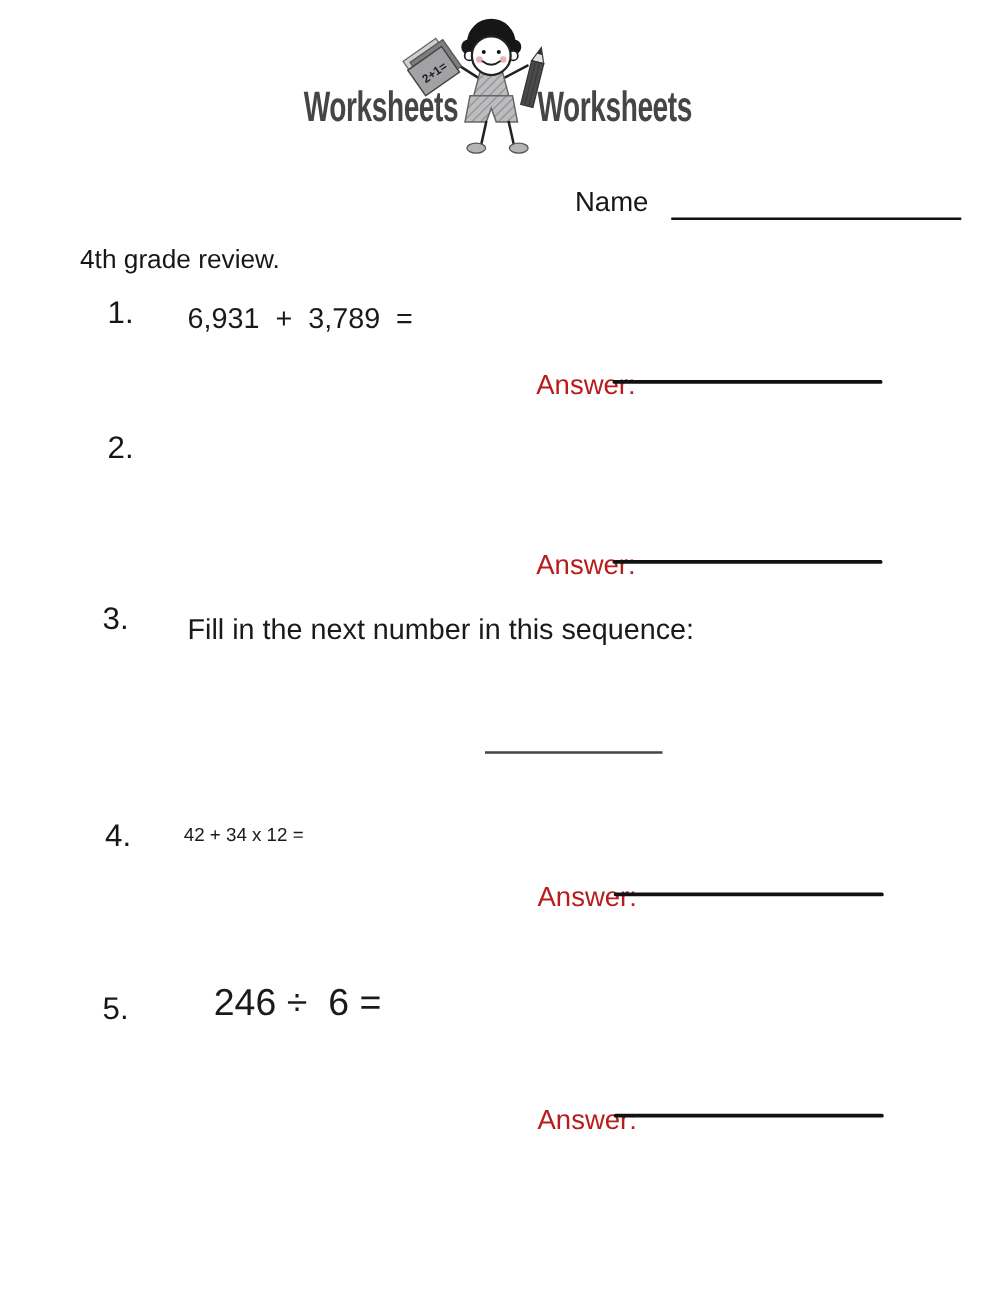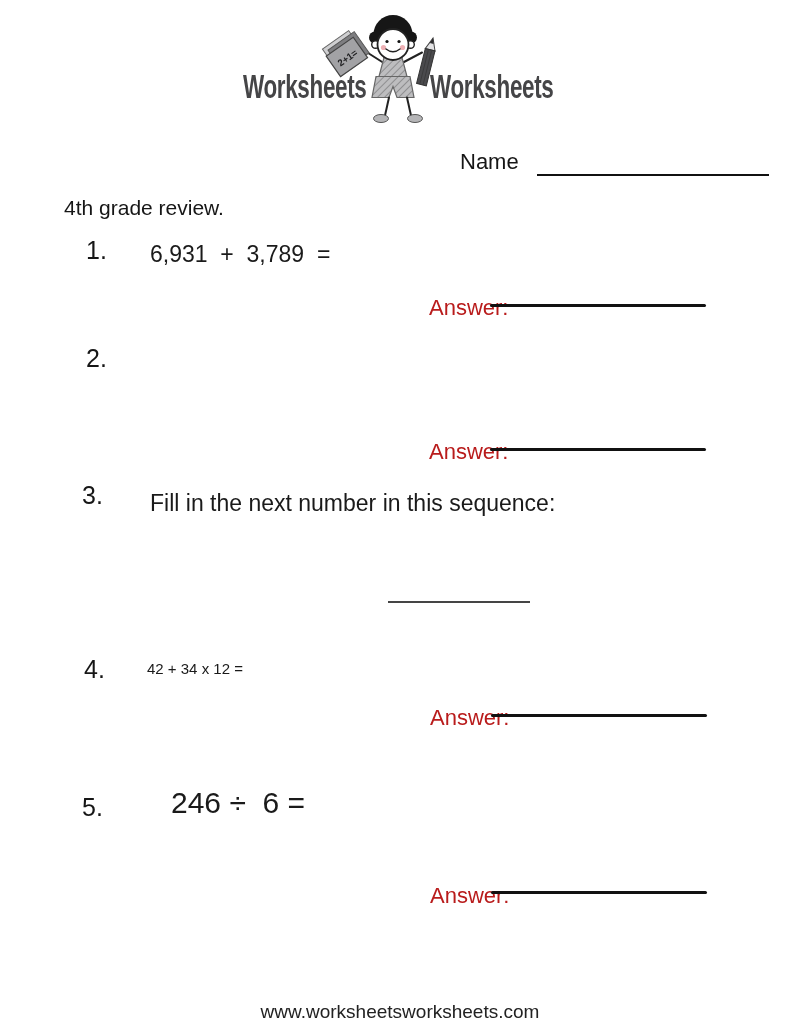--- a/index.html
+++ b/index.html
@@ -134,15 +134,14 @@
   <div class="qnum" style="left:84px;top:655px;">4.</div>
   <div class="expr" style="left:147px;top:660px;font-size:15px;">42 + 34 x 12 =</div>
   <div class="ans-label" style="left:430px;top:705px;">Answer:</div>
   <div class="ans-line" style="left:491px;top:714px;"></div>
 
   <div class="qnum" style="left:82px;top:793px;">5.</div>
   <div class="expr" style="left:147px;top:786px;font-size:30px;margin-left:24px;">246 ÷  6 =</div>
   <div class="ans-label" style="left:430px;top:883px;">Answer:</div>
   <div class="ans-line" style="left:491px;top:891px;"></div>
 
-  <div class="footer">www.worksheetsworksheets.com</div>
 
 </div>
 
 </body></html>

